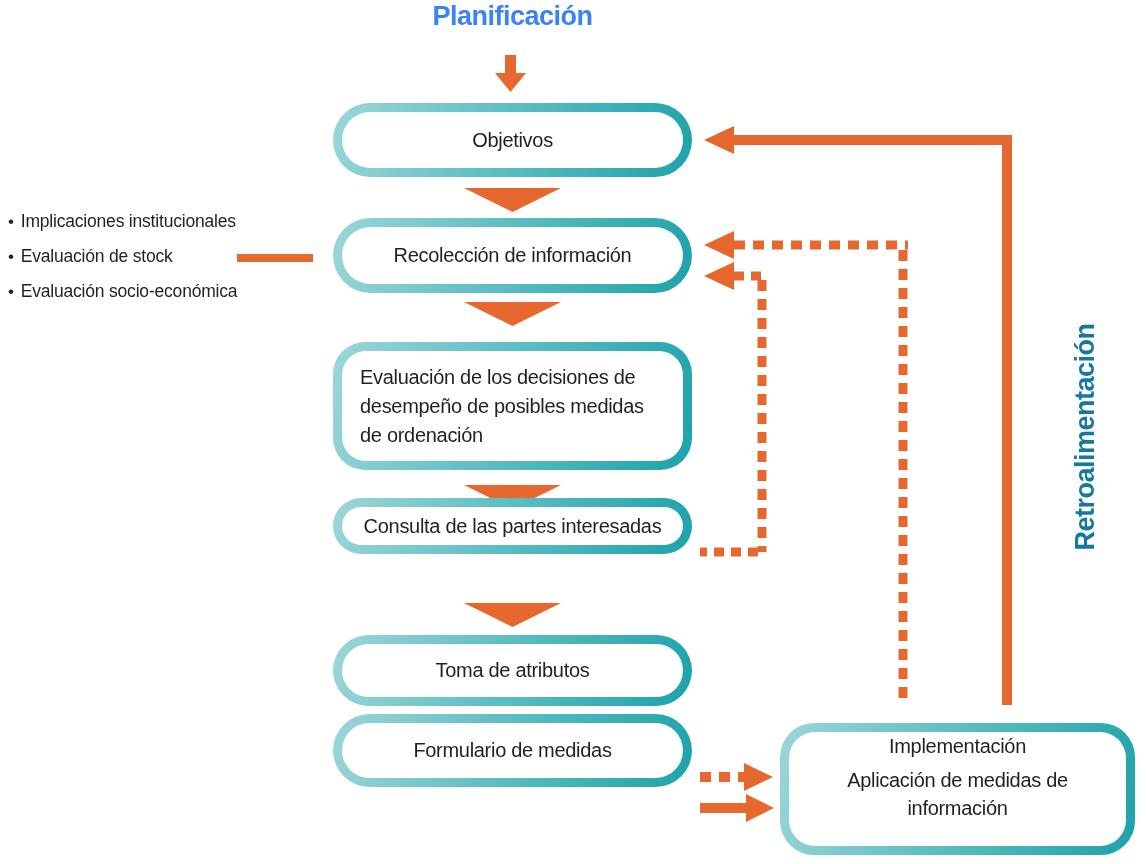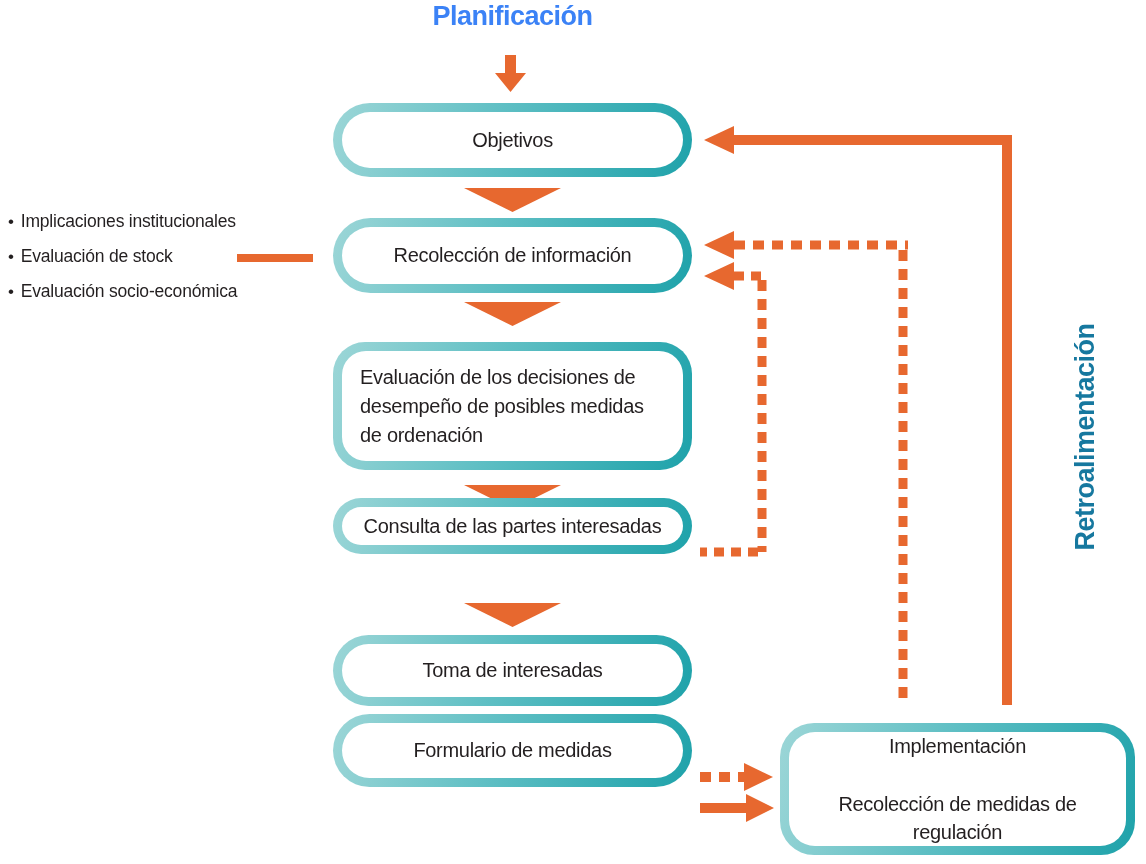--- a/index.html
+++ b/index.html
@@ -25,21 +25,21 @@
   .box-recoleccion{top:218px;height:75px;}
   .box-evaluacion{top:342px;height:128px;}
   .box-evaluacion .inner span{display:block;width:305px;}
   .box-consulta{top:498px;height:56px;}
   .box-toma{top:635px;height:71px;}
   .box-formulario{top:714px;height:73px;}
 
   .box-implementacion{position:absolute;left:780px;top:723px;width:355px;height:132px;
     background:linear-gradient(105deg,#9CD6D7 0%,#5FBFC4 45%,#1EA2AA 100%);border-radius:34px;}
   .box-implementacion .inner{position:absolute;inset:9px;background:#fff;border-radius:26px;
-    display:flex;flex-direction:column;align-items:center;justify-content:space-between;
+    display:flex;flex-direction:column;align-items:center;justify-content:flex-start;
     font-size:20px;letter-spacing:-0.3px;line-height:28px;text-align:center;}
   .box-implementacion .inner .para2{width:255px;margin-top:6px;}
 
   .side-notes{position:absolute;left:8px;top:204px;width:320px;font-size:17.5px;
     letter-spacing:-0.2px;}
   .side-note{display:flex;align-items:baseline;height:35px;line-height:35px;}
   .side-note .bullet{margin-right:7px;font-size:17px;}
 
   .feedback-label{position:absolute;left:935px;top:415px;width:300px;height:44px;
     line-height:44px;text-align:center;font-size:27px;font-weight:bold;color:#16789F;
@@ -108,31 +108,31 @@
     <div class="inner">
         <span>Evaluación de los decisiones de desempeño de posibles medidas de ordenación</span>
       </div>
   </div>
 
   <div class="flow-box pill box-consulta">
     <div class="inner">Consulta de las partes interesadas</div>
   </div>
 
   <div class="flow-box pill box-toma">
-    <div class="inner">Toma de interesadas</div>
+    <div class="inner">Toma de atributos</div>
   </div>
 
   <div class="flow-box pill box-formulario">
     <div class="inner">Formulario de medidas</div>
   </div>
 
   <div class="box-implementacion">
     <div class="inner">
       <div class="para1">Implementación</div>
-      <div class="para2">Recolección de medidas de regulación</div>
+      <div class="para2">Aplicación de medidas de información</div>
     </div>
   </div>
 
   <div class="side-notes">
     <div class="side-note">
       <span class="bullet">•</span>
       <span>Implicaciones institucionales</span>
     </div>
     <div class="side-note">
       <span class="bullet">•</span>

